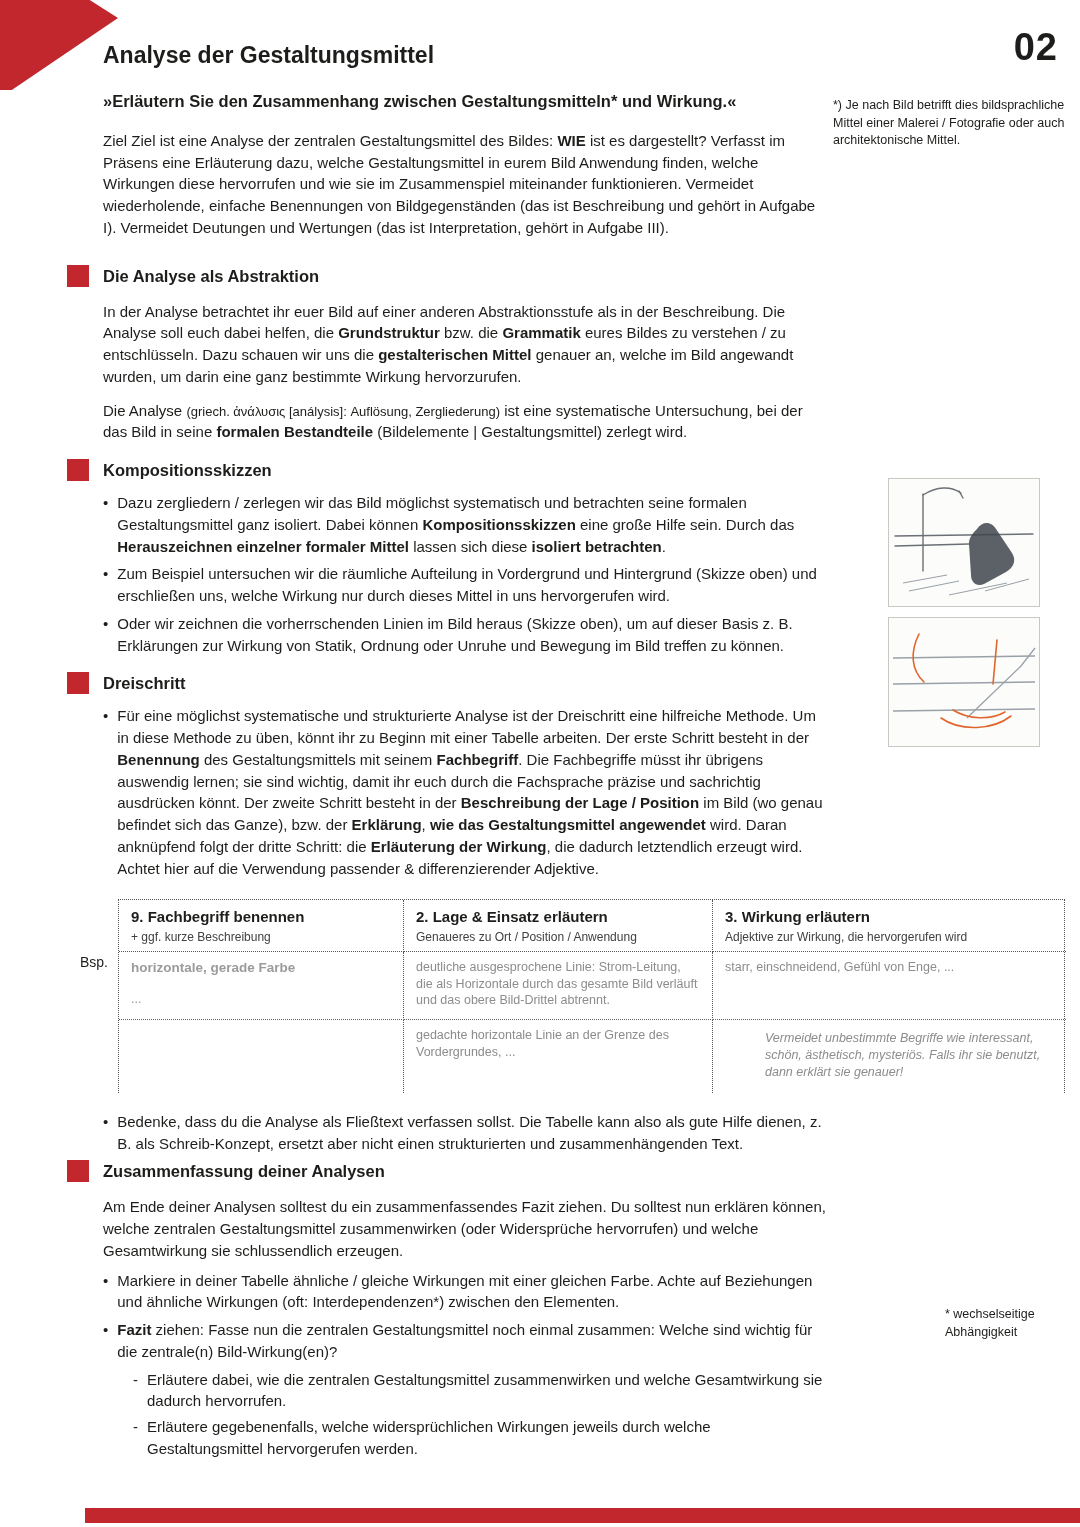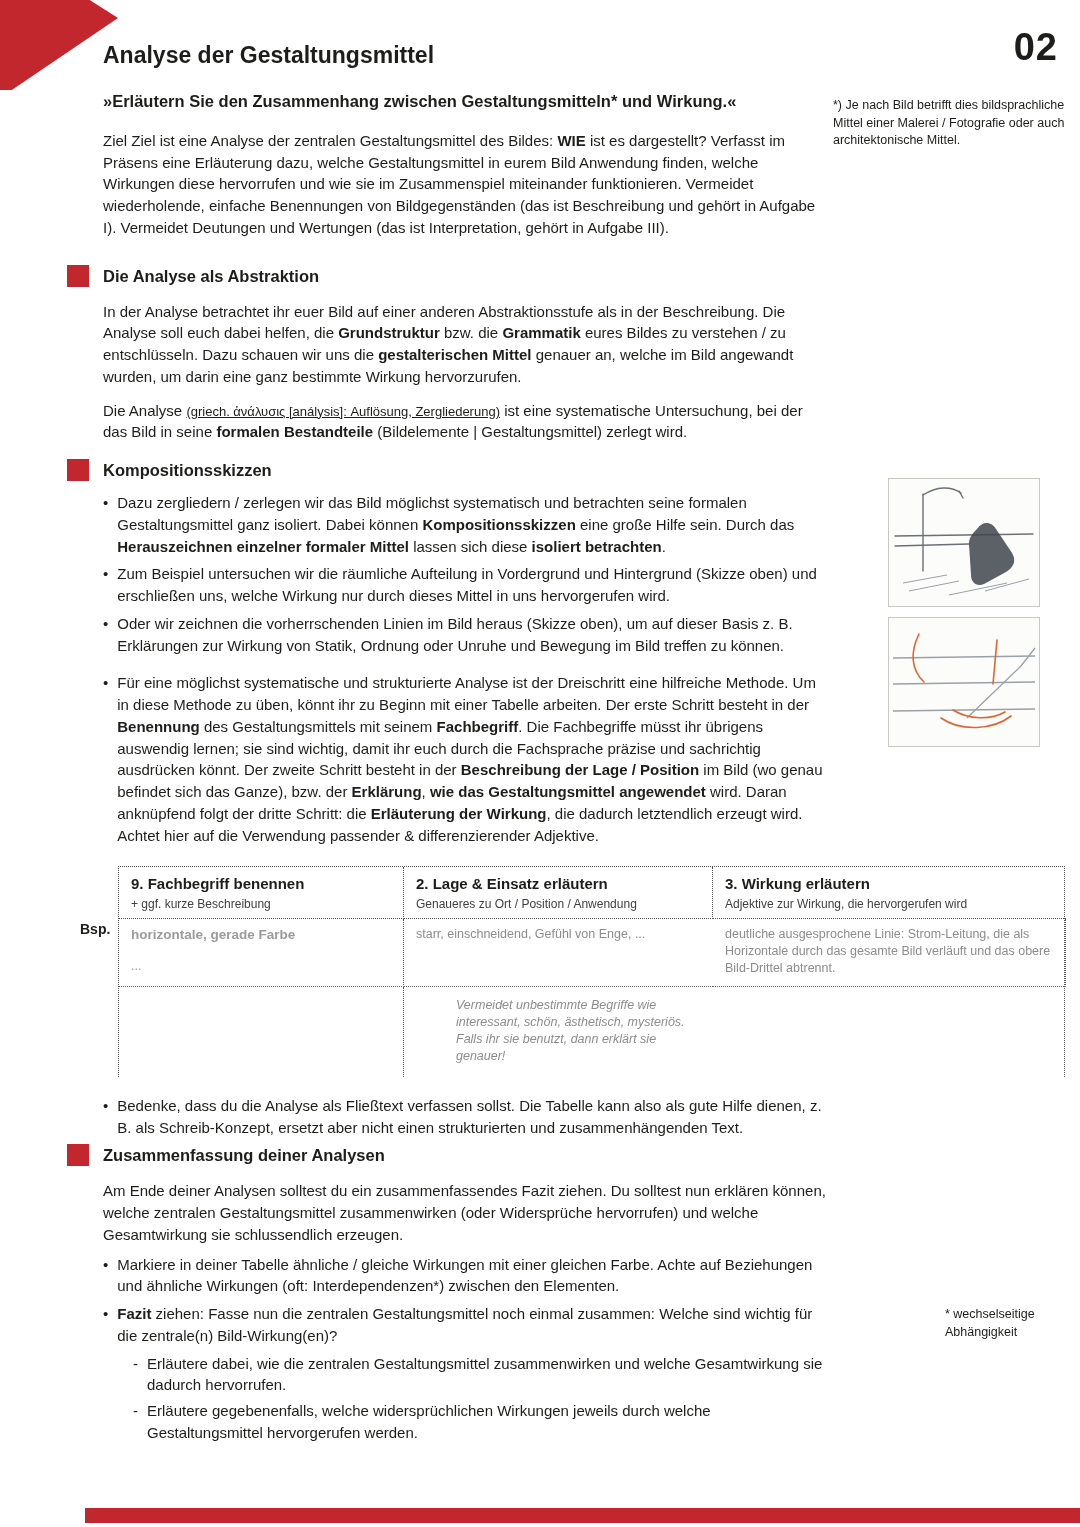--- a/index.html
+++ b/index.html
@@ -2,21 +2,21 @@
 <html><head>
 <meta charset="utf-8">
 <style>
   html,body{margin:0;padding:0;}
   body{
     width:1080px;height:1527px;position:relative;background:#ffffff;
     font-family:"Liberation Sans","DejaVu Sans",sans-serif;color:#1d1d1b;
     overflow:hidden;
   }
   .b{font-weight:700;}
-  .s{font-size:13px;text-decoration:underline;}
+  .s{font-size:13px;}
 
   .corner{
     position:absolute;left:0;top:0;width:118px;height:90px;background:#c1272d;
     clip-path:polygon(0 0,76% 0,100% 20%,10% 100%,0 100%);
   }
   .pagenum{position:absolute;top:26px;right:22px;font-size:38px;font-weight:700;letter-spacing:1px;}
   .title{position:absolute;left:103px;top:42px;margin:0;font-size:23px;font-weight:700;}
 
   .note-top{position:absolute;left:833px;top:97px;width:232px;font-size:12.5px;line-height:1.4;}
   .note-bottom{position:absolute;left:945px;top:1306px;width:128px;font-size:12.5px;line-height:1.4;}
@@ -29,21 +29,21 @@
   .sec-h{position:relative;margin:0 0 9px 0;font-size:16.5px;font-weight:700;}
   .sec-h .sq{position:absolute;left:-36px;top:0;width:22px;height:22px;background:#c1272d;display:inline-block;}
 
   ul.bullets{list-style:none;margin:0 0 2px 0;padding:0;}
   ul.bullets li{display:flex;gap:9px;margin:0 0 6px 0;}
   ul.bullets li .dot{flex:0 0 auto;}
   ul.bullets li .btext{flex:1;}
   ul.bullets li.dash{padding-left:30px;margin-bottom:4px;}
 
   .tablewrap{position:relative;margin:20px 0 18px 15px;width:947px;font-size:12.5px;line-height:1.35;}
-  .bsp{position:absolute;left:-38px;top:54px;font-size:14px;font-weight:700;color:#1d1d1b;}
+  .bsp{position:absolute;left:-38px;top:54px;font-size:14px;font-weight:400;color:#1d1d1b;}
   .dottable{
     display:grid;grid-template-columns:285px 309px 353px;
     border-top:1.5px dotted #555;border-left:1.5px dotted #555;border-right:1.5px dotted #555;
   }
   .cell{padding:7px 12px;}
   .cr{border-right:1.5px dotted #555;}
   .th{border-bottom:1.5px dotted #555;padding:7px 12px 6px 12px;}
   .th .t{font-weight:700;font-size:15px;color:#1d1d1b;}
   .th .su{font-size:12px;color:#404040;margin-top:1px;}
   .td{color:#8c8c8c;}
@@ -97,20 +97,21 @@
           <span class="btext"><span>Zum Beispiel untersuchen wir die räumliche Aufteilung in Vordergrund und Hintergrund (Skizze oben) und erschließen uns, welche Wirkung nur durch dieses Mittel in uns hervorgerufen wird.</span></span>
         </li>
       <li>
           <span class="dot">•</span>
           <span class="btext"><span>Oder wir zeichnen die vorherrschenden Linien im Bild heraus (Skizze oben), um auf dieser Basis z. B. Erklärungen zur Wirkung von Statik, Ordnung oder Unruhe und Bewegung im Bild treffen zu können.</span></span>
         </li>
     </ul>
   </section>
 
   <section class="sec">
+    <h2 class="sec-h"><span class="sq"></span><span>Dreischritt</span></h2>
     <ul class="bullets">
       <li>
           <span class="dot">•</span>
           <span class="btext"><span>Für eine möglichst systematische und strukturierte Analyse ist der Dreischritt eine hilfreiche Methode. Um in diese Methode zu üben, könnt ihr zu Beginn mit einer Tabelle arbeiten. Der erste Schritt besteht in der </span><span class="b">Benennung</span><span> des Gestaltungsmittels mit seinem </span><span class="b">Fachbegriff</span><span>. Die Fachbegriffe müsst ihr übrigens auswendig lernen; sie sind wichtig, damit ihr euch durch die Fachsprache präzise und sachrichtig ausdrücken könnt. Der zweite Schritt besteht in der </span><span class="b">Beschreibung der Lage / Position</span><span> im Bild (wo genau befindet sich das Ganze), bzw. der </span><span class="b">Erklärung</span><span>, </span><span class="b">wie das Gestaltungsmittel angewendet</span><span> wird. Daran anknüpfend folgt der dritte Schritt: die </span><span class="b">Erläuterung der Wirkung</span><span>, die dadurch letztendlich erzeugt wird. Achtet hier auf die Verwendung passender &amp; differenzierender Adjektive.</span></span>
         </li>
     </ul>
   </section>
 
   <div class="tablewrap">
     <div class="bsp">Bsp.</div>
@@ -126,24 +127,25 @@
       </div>
       <div class="th">
         <div class="t">3. Wirkung erläutern</div>
         <div class="su">Adjektive zur Wirkung, die hervorgerufen wird</div>
       </div>
 
       <div class="cell td cr r1">
         <div class="term">horizontale, gerade Farbe</div>
         <div class="term-more">...</div>
       </div>
+      <div class="cell td cr r1">deutliche ausgesprochene Linie: Strom-Leitung, die als Horizontale durch das gesamte Bild verläuft und das obere Bild-Drittel abtrennt.</div>
       <div class="cell td r1">starr, einschneidend, Gefühl von Enge, ...</div>
-      <div class="cell td cr r1">deutliche ausgesprochene Linie: Strom-Leitung, die als Horizontale durch das gesamte Bild verläuft und das obere Bild-Drittel abtrennt.</div>
 
       <div class="cell td cr r2"></div>
+      <div class="cell td cr r2">gedachte horizontale Linie an der Grenze des Vordergrundes, ...</div>
       <div class="cell td r2 note-cell">Vermeidet unbestimmte Begriffe wie interessant, schön, ästhetisch, mysteriös. Falls ihr sie benutzt, dann erklärt sie genauer!</div>
 
     </div>
   </div>
 
   <ul class="bullets after-table">
     <li>
         <span class="dot">•</span>
         <span class="btext"><span>Bedenke, dass du die Analyse als Fließtext verfassen sollst. Die Tabelle kann also als gute Hilfe dienen, z. B. als Schreib-Konzept, ersetzt aber nicht einen strukturierten und zusammenhängenden Text.</span></span>
       </li>

